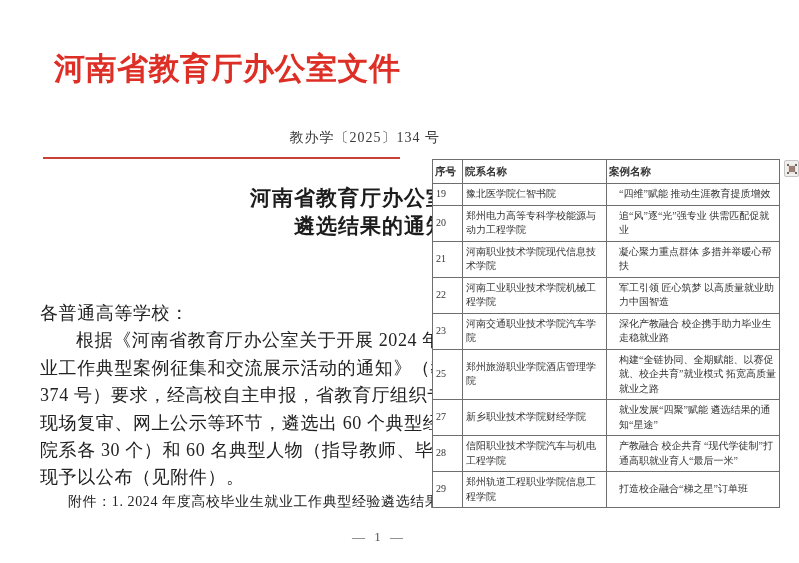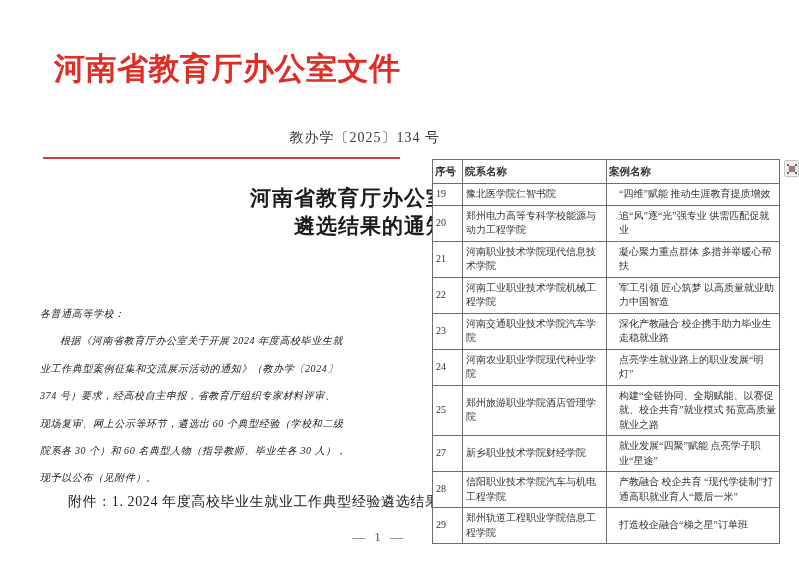--- a/index.html
+++ b/index.html
@@ -26,21 +26,21 @@
     position: absolute; left: 43px; top: 145px; width: 357px; height: 2px;
     background: #cd4036;
   }
   .doc-title {
     position: absolute; left: 0; top: 172px; width: 448px;
     text-align: right; font-weight: 700; color: #1c1c1c;
     font-size: 21px; line-height: 28px; letter-spacing: 1px;
   }
   .doc-body {
     position: absolute; left: 40px; top: 288px; width: 396px;
-    font-size: 10px; line-height: 27.4px; color: #222222; letter-spacing: 0.6px; font-style: italic;
+    font-size: 18px; line-height: 27.4px; color: #222222; letter-spacing: 0.6px;
   }
   .doc-body .line { white-space: nowrap; }
   .doc-body .indent { text-indent: 2em; }
   .attachment {
     position: absolute; left: 40px; top: 481px; width: 420px;
     font-size: 14px; color: #222222; letter-spacing: 0.6px;
     text-indent: 2em; white-space: nowrap;
   }
   .page-number {
     position: absolute; left: 352px; top: 517px;
@@ -140,33 +140,28 @@
           <td>22</td>
           <td>河南工业职业技术学院机械工程学院</td>
           <td class="case">军工引领 匠心筑梦 以高质量就业助力中国智造</td>
         </tr>
         <tr>
           <td>23</td>
           <td>河南交通职业技术学院汽车学院</td>
           <td class="case">深化产教融合 校企携手助力毕业生走稳就业路</td>
         </tr>
         <tr>
-          <td>24</td>
-          <td>河南农业职业学院现代种业学院</td>
-          <td class="case">点亮学生就业路上的职业发展“明灯”</td>
-        </tr>
-        <tr>
           <td>25</td>
           <td>郑州旅游职业学院酒店管理学院</td>
           <td class="case">构建“全链协同、全期赋能、以赛促就、校企共育”就业模式 拓宽高质量就业之路</td>
         </tr>
         <tr>
           <td>27</td>
           <td>新乡职业技术学院财经学院</td>
-          <td class="case">就业发展“四聚”赋能 点亮学子职业“星途”</td>
+          <td class="case">就业发展“四聚”赋能 遴选结果的通知“星途”</td>
         </tr>
         <tr>
           <td>28</td>
           <td>信阳职业技术学院汽车与机电工程学院</td>
           <td class="case">产教融合 校企共育 “现代学徒制”打通高职就业育人“最后一米”</td>
         </tr>
         <tr>
           <td>29</td>
           <td>郑州轨道工程职业学院信息工程学院</td>
           <td class="case">打造校企融合“梯之星”订单班</td>

